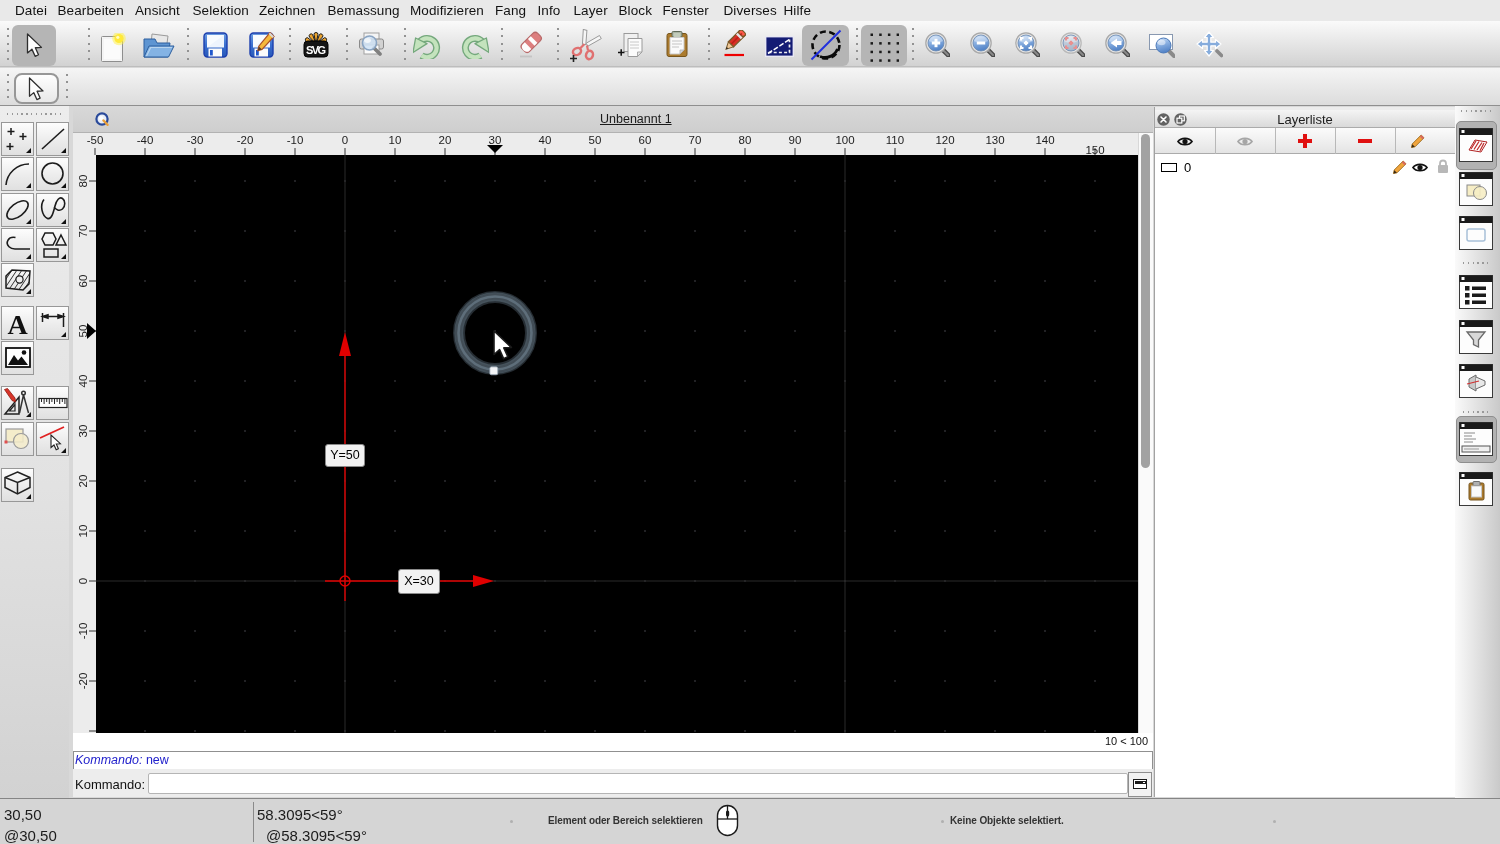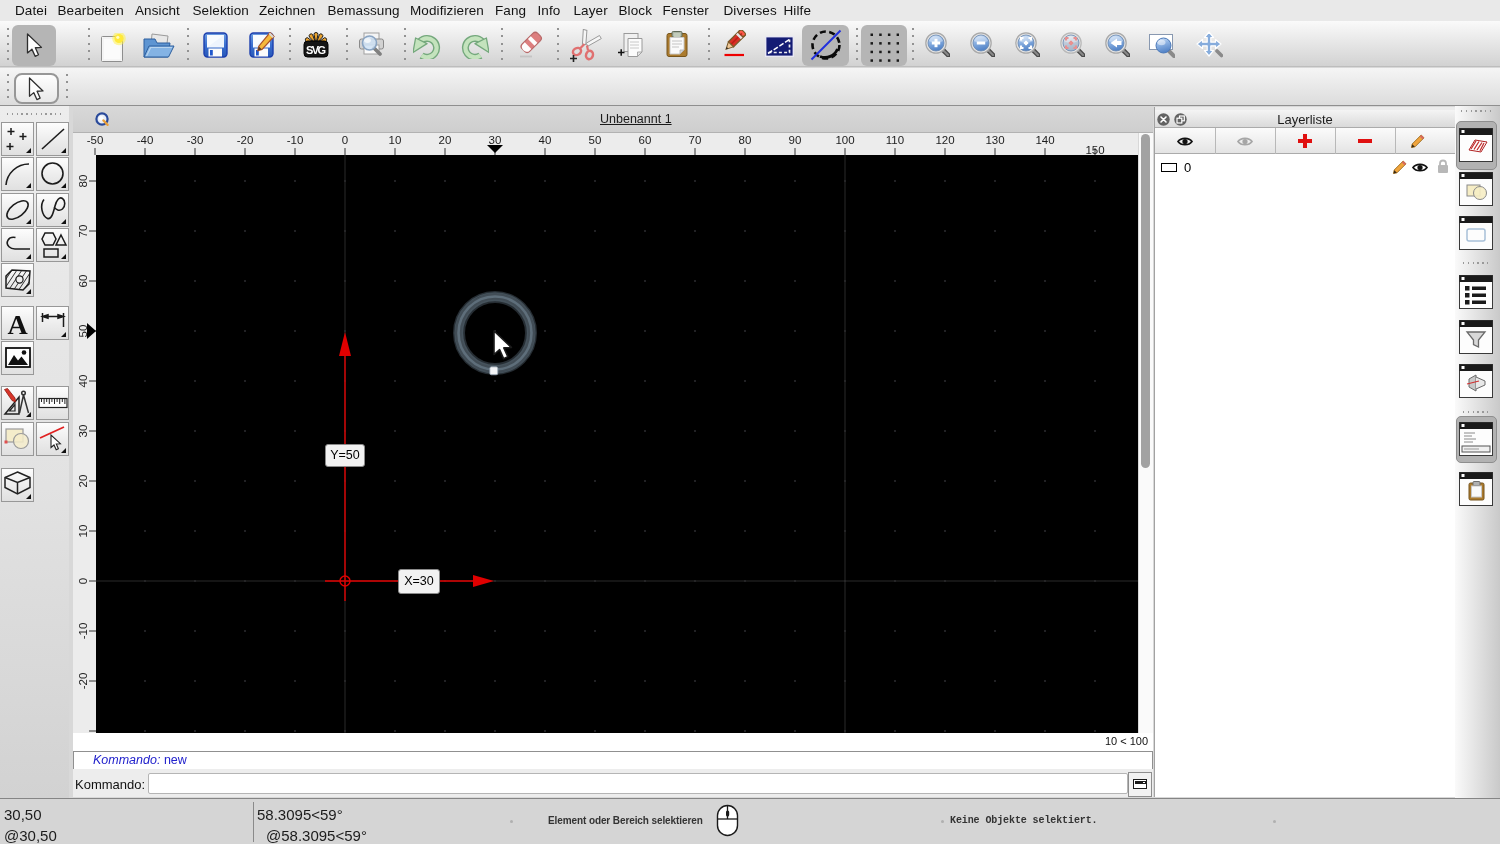--- a/index.html
+++ b/index.html
@@ -763,40 +763,40 @@
     <rect x="393.8" y="211.8" width="8" height="8" rx="1.6" fill="#f2f4f6" stroke="#8a9aa8" stroke-width="0.8"></rect>
     <g transform="translate(398,176)">
       <path d="M0,0 L0,23.5 L5.6,18.7 L9.6,27.6 L13.8,25.6 L9.8,16.9 L17.4,16.4 Z" fill="#fff" stroke="#1a1a1a" stroke-width="1.6" stroke-linejoin="round"></path>
     </g>
   </svg>
 <div class="abs" style="left:325px;top:444px;width:40px;height:23px;background:#f2f2f2;border:1px solid #8a8a8a;border-radius:3px;font-size:12.5px;color:#000;text-align:center;line-height:21px;">Y=50</div>
 <div class="abs" style="left:398px;top:569px;width:42px;height:25px;background:#f2f2f2;border:1px solid #8a8a8a;border-radius:3px;font-size:12.5px;color:#000;text-align:center;line-height:23px;">X=30</div>
 <div class="abs" style="left:1138px;top:133px;width:15px;height:600px;background:#fafafa;border-left:1px solid #d8d8d8;"></div>
 <div class="abs" style="left:1141px;top:134px;width:9px;height:334px;background:#a2a2a2;border-radius:4.5px;"></div>
 <div class="abs" style="left:73px;top:733px;width:1080px;height:18px;background:#ffffff;font-size:11px;color:#111;text-align:right;line-height:17px;padding-right:5px;">10 &lt; 100</div>
-<div class="abs" style="left:73px;top:751px;width:1080px;height:28px;background:#fff;border:1px solid #909090;font-size:12.5px;line-height:16px;color:#2222cc;padding-left:19px;"><i>Kommando:</i> new</div>
+<div class="abs" style="left:73px;top:751px;width:1080px;height:28px;background:#fff;border:1px solid #909090;font-size:12.5px;line-height:16px;color:#2222cc;padding-left:1px;"><i>Kommando:</i> new</div>
 <div class="abs" style="left:73px;top:769px;width:1080px;height:28px;background:#ededed;"></div>
 <div class="abs" style="left:75px;top:777px;font-size:13px;color:#111;">Kommando:</div>
 <div class="abs" style="left:148px;top:773px;width:980px;height:21px;background:#fff;border:1px solid #b5b5b5;border-radius:2px;"></div>
 <div class="abs" style="left:1128px;top:772px;width:24px;height:25px;background:#f2f2f2;border:1px solid #8e8e8e;"></div>
 <div class="abs" style="left:1133px;top:779px;width:14px;height:10px;border:1.5px solid #1a1a1a;background:#fff;"></div>
 <div class="abs" style="left:1133px;top:783px;width:14px;height:0;"></div>
 <div class="abs" style="left:1134.5px;top:780.5px;width:11px;height:3.5px;background:#1a1a1a;"></div>
 <div class="abs" style="left:1143px;top:781.5px;width:1.6px;height:1.6px;background:#fff;"></div>
 <div class="abs" style="left:0;top:798px;width:1500px;height:46px;background:#d5d5d5;border-top:1px solid #858585;"></div>
 <div class="st" style="left:4px;top:806px;">30,50</div>
 <div class="st" style="left:4px;top:827px;">@30,50</div>
 <div class="abs" style="left:253px;top:802px;width:1px;height:40px;background:#8a8a8a;"></div>
 <div class="st" style="left:257px;top:806px;">58.3095&lt;59°</div>
 <div class="st" style="left:266px;top:827px;">@58.3095&lt;59°</div>
 <div class="abs" style="left:510px;top:820px;width:3px;height:3px;border-radius:2px;background:#b0b0b0;"></div>
 <div class="abs" style="left:941px;top:820px;width:3px;height:3px;border-radius:2px;background:#b0b0b0;"></div>
 <div class="abs" style="left:1273px;top:820px;width:3px;height:3px;border-radius:2px;background:#b0b0b0;"></div>
 <div class="st" style="left:548px;top:815px;font-weight:bold;color:#333;font-size:10px;letter-spacing:-0.1px;">Element oder Bereich selektieren</div>
-<div class="st" style="left:950px;top:815px;font-weight:bold;color:#333;font-size:10px;letter-spacing:-0.1px;font-family:Liberation Mono, monospace;">Keine Objekte selektiert.</div>
+<div class="st" style="left:950px;top:815px;font-weight:bold;color:#333;font-size:10px;letter-spacing:-0.1px;">Keine Objekte selektiert.</div>
 <svg class="abs" style="left:716px;top:804px;" width="23" height="33" viewBox="0 0 23 33">
     <rect x="1.5" y="1.5" width="20" height="30" rx="10" fill="#fff" stroke="#1a1a1a" stroke-width="1.4"></rect>
     <line x1="1.5" y1="15" x2="21.5" y2="15" stroke="#1a1a1a" stroke-width="1.3"></line>
     <line x1="11.5" y1="1.5" x2="11.5" y2="15" stroke="#1a1a1a" stroke-width="1.3"></line>
     <rect x="10" y="6.5" width="3.2" height="6" rx="1.6" fill="#1a1a1a"></rect>
   </svg>
 <div class="abs" style="left:1154px;top:107px;width:301px;height:690px;background:#fff;border-left:1px solid #a2a2a2;"></div>
 <div class="abs" style="left:1155px;top:110px;width:300px;height:18px;background:linear-gradient(#f4f4f4,#dadada);border-bottom:1px solid #ababab;"></div>
 <div class="abs" style="left:1155px;top:107px;width:300px;height:3px;background:#ececec;"></div>
 <svg class="abs" style="left:1157px;top:112.5px;" width="13" height="13" viewBox="0 0 13 13">

